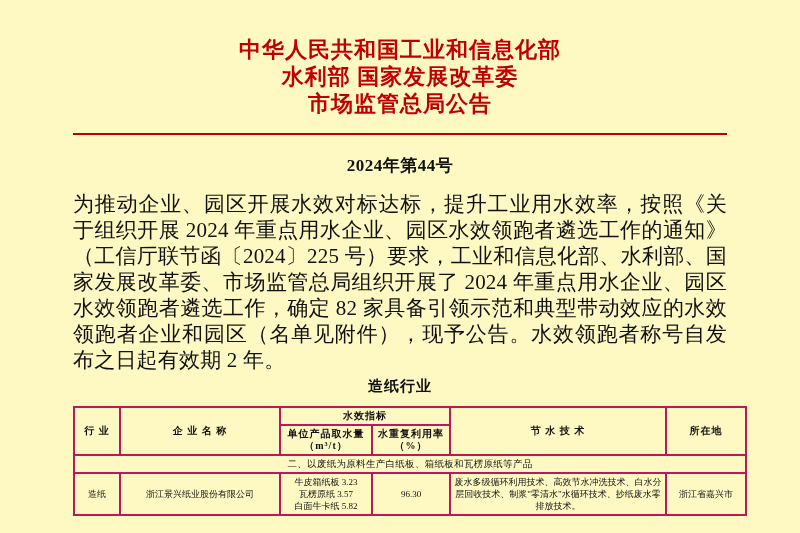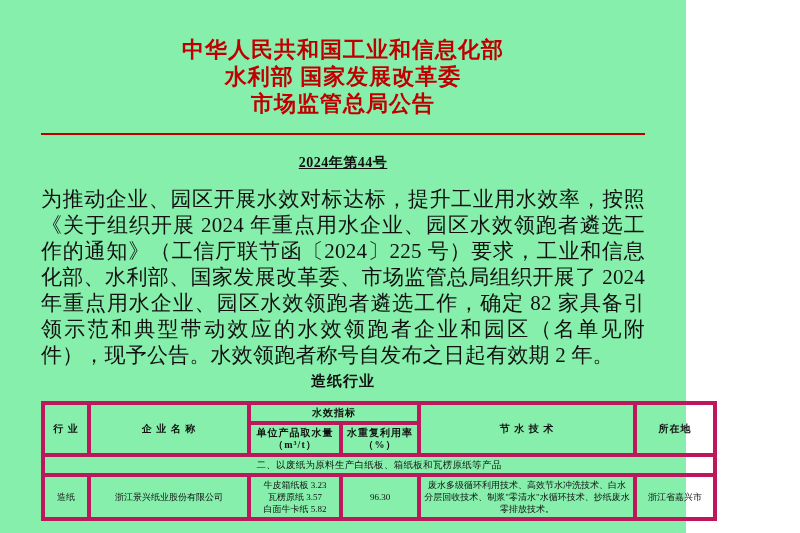--- a/index.html
+++ b/index.html
@@ -8,25 +8,25 @@
   }
   body {
     width: 800px;
     height: 533px;
     background: #ffffff;
     font-family: "Liberation Serif", "DejaVu Serif", serif;
     overflow: hidden;
   }
   .page {
     position: relative;
-    width: 686px;
+    width: 800px;
     height: 533px;
-    background: #86efac;
+    background: #fef9c3;
     box-sizing: border-box;
-    padding: 0 41px;
+    padding: 0 73px;
   }
   .doc-title {
     text-align: center;
     color: #c00000;
     font-weight: bold;
     font-size: 22px;
     line-height: 27px;
     letter-spacing: 1px;
     padding-top: 36px;
     font-family: "Liberation Serif", "DejaVu Serif", serif;
@@ -36,26 +36,25 @@
     white-space: nowrap;
   }
   .red-rule {
     margin: 16px 0 0 0;
     height: 2px;
     background: #c00000;
     width: 100%;
   }
   .doc-number {
     text-align: center;
-    font-size: 14px;
+    font-size: 17px;
     font-weight: bold;
     color: #111;
     margin-top: 19px;
     letter-spacing: 0.5px;
-    text-decoration: underline;
   }
   .body-text {
     margin-top: 14px;
     font-size: 21px;
     line-height: 26px;
     color: #111;
     text-align: justify;
     text-justify: inter-ideograph;
     text-indent: 0;
     letter-spacing: 0.2px;
@@ -70,21 +69,21 @@
   }
   table.data {
     margin-top: 10px;
     width: 100%;
     border-collapse: collapse;
     table-layout: fixed;
     font-size: 9px;
     color: #111;
   }
   table.data td, table.data th {
-    border: 4px solid #be185d;
+    border: 2px solid #be185d;
     padding: 2px 3px;
     vertical-align: middle;
     text-align: center;
     font-weight: normal;
     line-height: 12px;
   }
   table.data th {
     font-weight: bold;
     font-size: 10px;
     letter-spacing: 1px;

